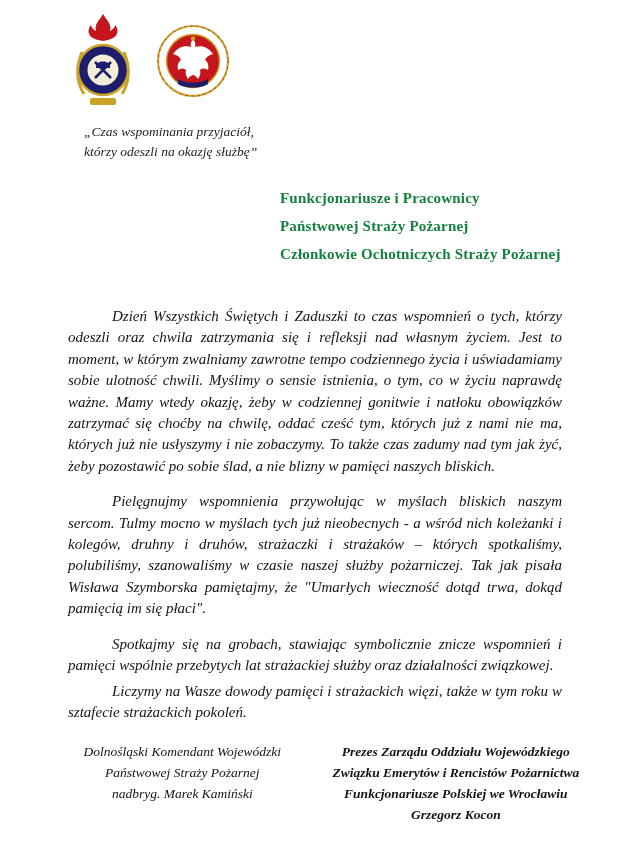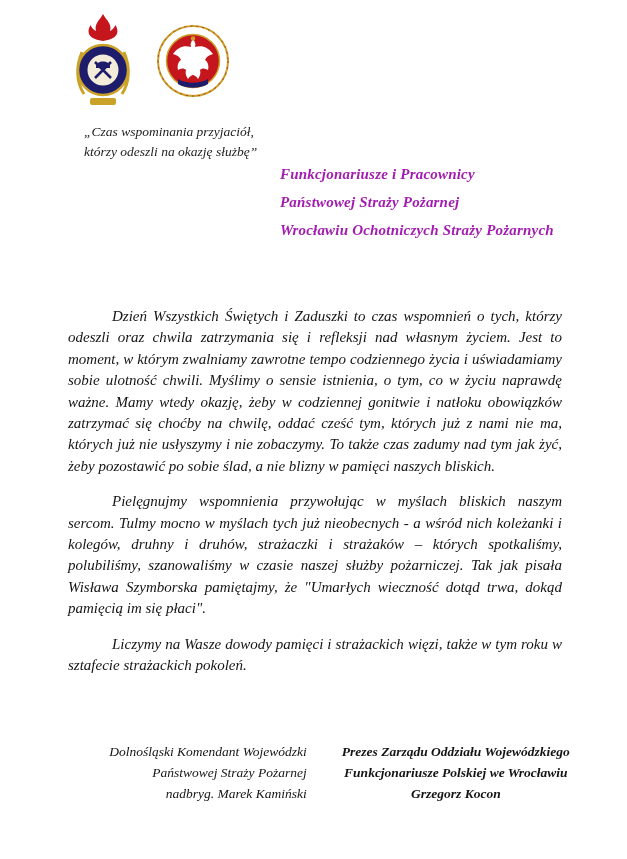--- a/index.html
+++ b/index.html
@@ -12,40 +12,40 @@
   
   .logos{position:absolute;top:12px;left:72px;display:flex;align-items:center;gap:22px;}
   .logo{display:block;}
   
   .quote{
     position:absolute;top:122px;left:84px;
     font-style:italic;font-size:13.5px;line-height:1.45;color:#222;
   }
   
   .addressees{
-    position:absolute;top:166px;left:280px;
-    font-style:italic;font-weight:bold;font-size:15px;color:#a21caf;
+    position:absolute;top:190px;left:280px;
+    font-weight:bold;font-size:15px;color:#15803d;
   }
   .addressees div{margin-bottom:11px;letter-spacing:.2px;}
   
   .body{
     position:absolute;top:302px;left:68px;width:494px;
     font-style:italic;font-size:15px;line-height:21.4px;
     text-align:justify;color:#141414;
   }
   .body p{margin:4px 0 14px 0;text-indent:44px;}
   .body p.tight{margin-bottom:0;}
   
   .signatures{
     position:absolute;top:742px;left:0;width:627px;
     display:flex;justify-content:space-between;
     font-style:italic;font-size:13.5px;line-height:1.55;color:#141414;
   }
   .sig{text-align:center;}
-  .sig.left{margin-left:58px;width:250px;text-align:right;}
+  .sig.left{margin-left:58px;width:250px;}
   .sig.right{margin-right:22px;width:300px;font-weight:bold;}
 </style>
 </head>
 <body>
 
 <div class="page">
 
   <div class="logos">
 
     <svg class="logo" width="62" height="98" viewBox="0 0 62 98">
@@ -70,35 +70,37 @@
   </div>
 
   <div class="quote">
     <div>„Czas wspominania przyjaciół,</div>
     <div>którzy odeszli na okazję służbę”</div>
   </div>
 
   <div class="addressees">
     <div>Funkcjonariusze i Pracownicy</div>
     <div>Państwowej Straży Pożarnej</div>
-    <div>Wrocławiu Ochotniczych Straży Pożarnych</div>
+    <div>Członkowie Ochotniczych Straży Pożarnej</div>
   </div>
 
   <div class="body">
     <p>Dzień Wszystkich Świętych i Zaduszki to czas wspomnień o tych, którzy odeszli oraz chwila zatrzymania się i refleksji nad własnym życiem. Jest to moment, w którym zwalniamy zawrotne tempo codziennego życia i uświadamiamy sobie ulotność chwili. Myślimy o sensie istnienia, o tym, co w życiu naprawdę ważne. Mamy wtedy okazję, żeby w codziennej gonitwie i natłoku obowiązków zatrzymać się choćby na chwilę, oddać cześć tym, których już z nami nie ma, których już nie usłyszymy i nie zobaczymy. To także czas zadumy nad tym jak żyć, żeby pozostawić po sobie ślad, a nie blizny w pamięci naszych bliskich.</p>
     <p>Pielęgnujmy wspomnienia przywołując w myślach bliskich naszym sercom. Tulmy mocno w myślach tych już nieobecnych - a wśród nich koleżanki i kolegów, druhny i druhów, strażaczki i strażaków – których spotkaliśmy, polubiliśmy, szanowaliśmy w czasie naszej służby pożarniczej. Tak jak pisała Wisława Szymborska pamiętajmy, że "Umarłych wieczność dotąd trwa, dokąd pamięcią im się płaci".</p>
+    <p class="tight">Spotkajmy się na grobach, stawiając symbolicznie znicze wspomnień i pamięci wspólnie przebytych lat strażackiej służby oraz działalności związkowej.</p>
     <p class="tight">Liczymy na Wasze dowody pamięci i strażackich więzi, także w tym roku w sztafecie strażackich pokoleń.</p>
   </div>
 
   <div class="signatures">
     <div class="sig left">
       <div>Dolnośląski Komendant Wojewódzki</div>
       <div>Państwowej Straży Pożarnej</div>
       <div>nadbryg. Marek Kamiński</div>
     </div>
     <div class="sig right">
       <div>Prezes Zarządu Oddziału Wojewódzkiego</div>
+      <div>Związku Emerytów i Rencistów Pożarnictwa</div>
       <div>Funkcjonariusze Polskiej we Wrocławiu</div>
       <div>Grzegorz Kocon</div>
     </div>
   </div>
 
 </div>
 
 </body></html>

